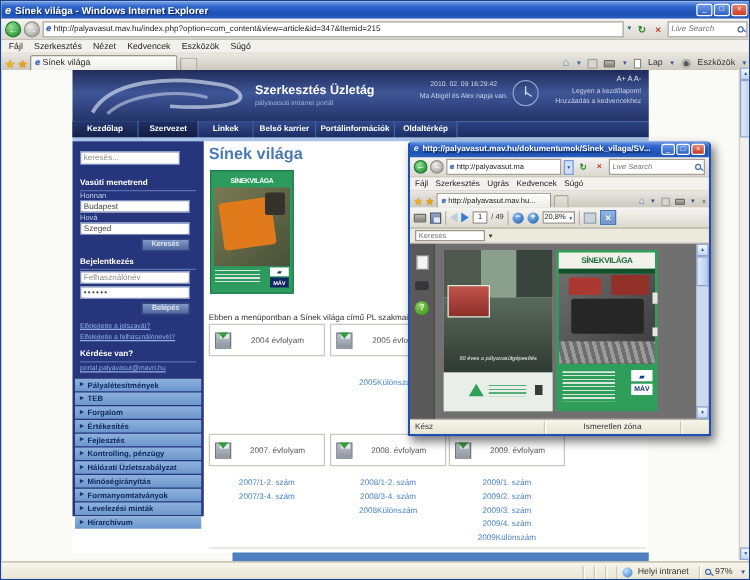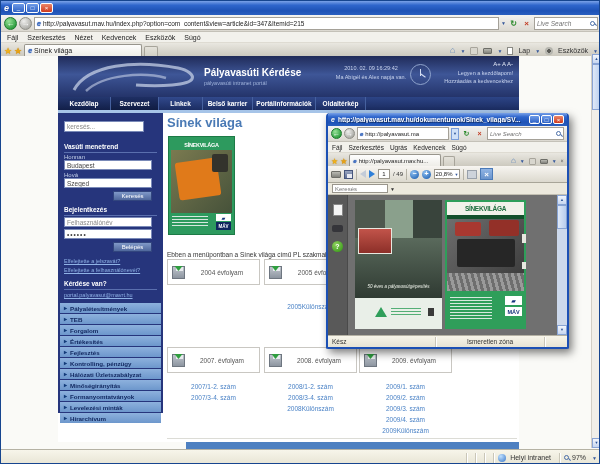--- a/index.html
+++ b/index.html
@@ -73,20 +73,21 @@
   .txtlines{background:repeating-linear-gradient(#f5f5f5 0,#f5f5f5 1px,transparent 1px,transparent 3px);opacity:.85}
   .greenlines{background:repeating-linear-gradient(#2f9e5a 0,#2f9e5a 1px,transparent 1px,transparent 3px);opacity:.8}
 </style>
 </head>
 <body>
 
 <div id="screen">
 
   <div class="abs titlebar" style="left:0;top:0;width:600px;height:14px">
     <span class="ie-fav">e</span>
+    <span class="win-title">Sínek világa - Windows Internet Explorer</span>
     <span class="winbtns">
       <span class="winbtn">_</span>
       <span class="winbtn">□</span>
       <span class="winbtn close">×</span>
     </span>
   </div>
 
   <div class="abs addrrow" style="left:0;top:14px;width:600px;height:17px">
     <span class="navcircle back">←</span>
     <span class="navcircle fwd">→</span>
@@ -135,21 +136,21 @@
     </span>
   </div>
 
   <div class="abs" style="left:57px;top:112px;width:461px;height:329px;background:#fff"></div>
 
   <div class="abs" style="left:57px;top:55px;width:461px;height:41px;background:linear-gradient(180deg,#202b59 0%,#3e5697 45%,#24346a 100%)">
     <svg class="abs" style="left:8px;top:2px" width="135" height="37" viewBox="0 0 135 37">
       <path d="M8 32 C22 6 70 2 112 10 C122 12 128 17 126 21 C123 27 95 29 70 27" fill="none" stroke="#c4cfe6" stroke-width="3" opacity="0.75"></path>
       <path d="M20 33 C38 16 78 14 100 20" fill="none" stroke="#c4cfe6" stroke-width="2.5" opacity="0.6"></path>
     </svg>
-    <div class="abs" style="left:146px;top:11px;font-size:10px;font-weight:bold;color:#fff">Pályavasúti Kérdése</div>
+    <div class="abs" style="left:146px;top:11px;font-size:10px;font-weight:bold;color:#fff">Szerkesztés Üzletág</div>
     <div class="abs" style="left:146px;top:24px;font-size:5.5px;color:#9fb2da">pályavasúti intranet portál</div>
     <div class="abs" style="left:258px;top:9px;width:110px;text-align:center;font-size:5.5px;color:#c9d4ee">2010. 02. 09 16:29:42</div>
     <div class="abs" style="left:258px;top:18px;width:110px;text-align:center;font-size:5.5px;color:#c9d4ee">Ma Abigél és Alex napja van.</div>
     <div class="abs" style="left:352px;top:8px;width:21px;height:21px;border:1px solid #8fa3cc;border-radius:50%">
       <div class="abs" style="left:9px;top:4px;width:1px;height:7px;background:#d5deF2"></div>
       <div class="abs" style="left:9px;top:10px;width:6px;height:1px;background:#d5deF2;transform:rotate(35deg)"></div>
     </div>
     <div class="abs" style="right:6px;top:5px;font-size:6px;color:#e3e9f8;text-align:right">A+  A  A-</div>
     <div class="abs" style="right:6px;top:14px;font-size:5.5px;color:#c9d4ee;text-align:right">Legyen a kezdőlapom!</div>
     <div class="abs" style="right:6px;top:22px;font-size:5.5px;color:#c9d4ee;text-align:right">Hozzáadás a kedvencekhez</div>

